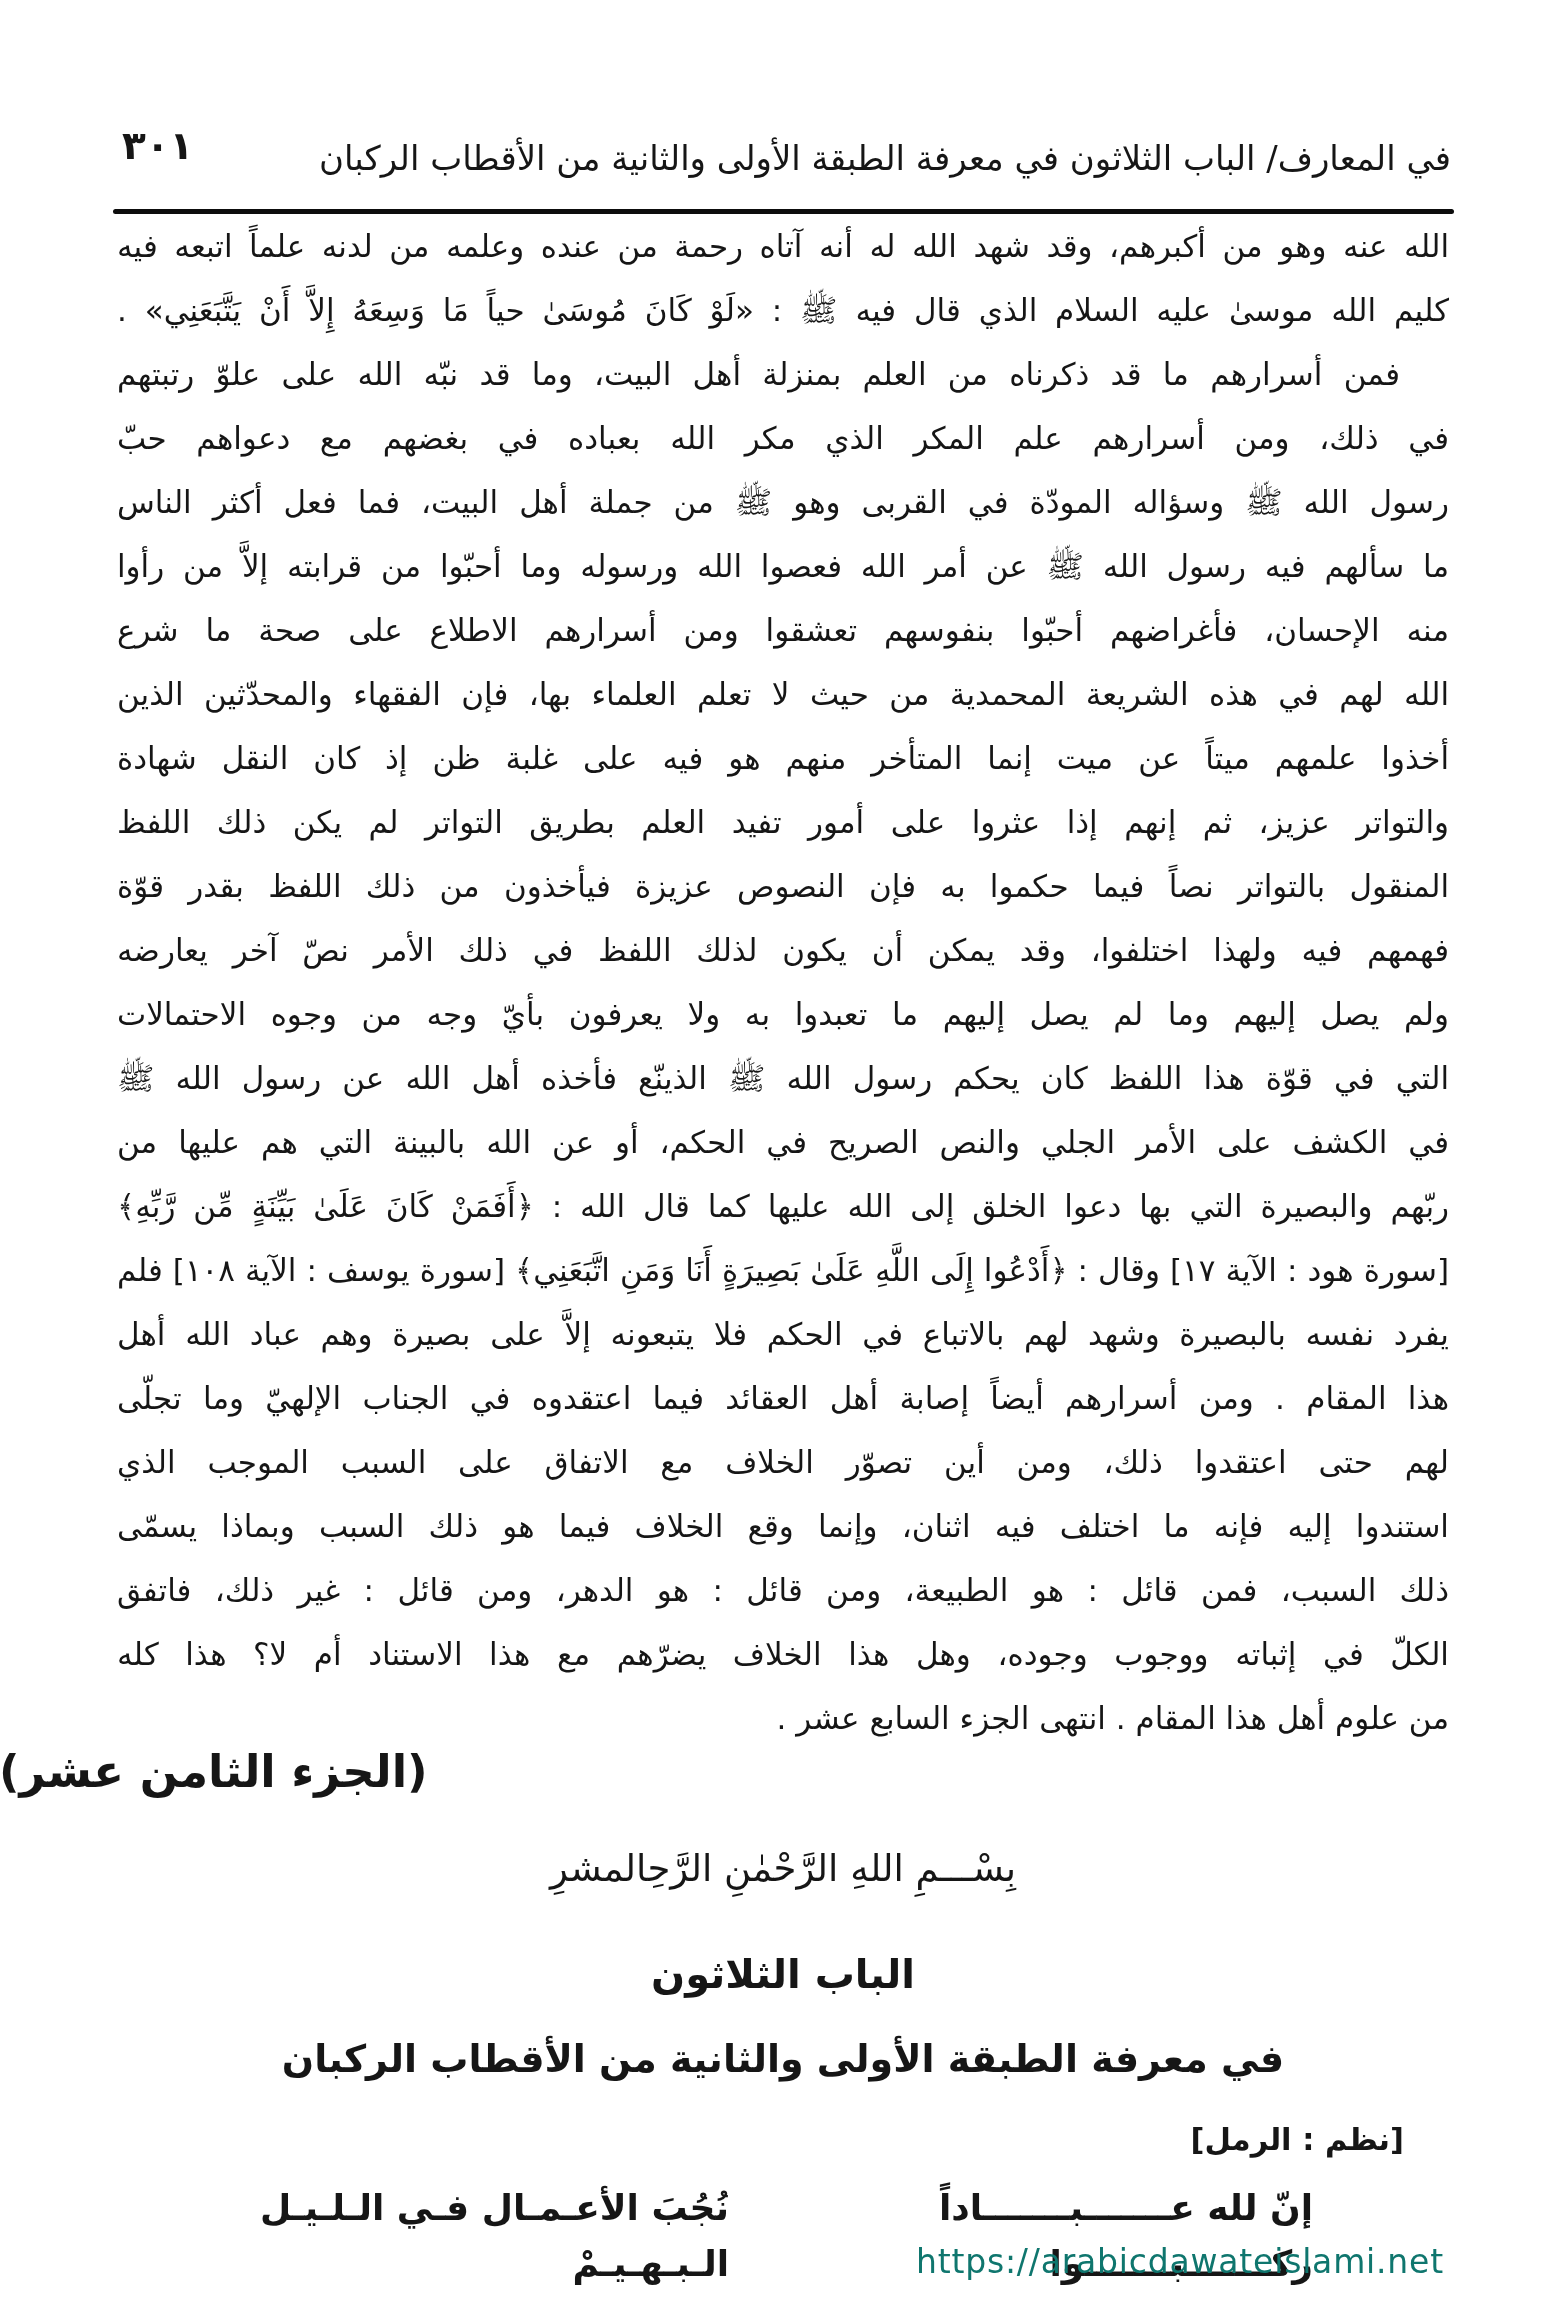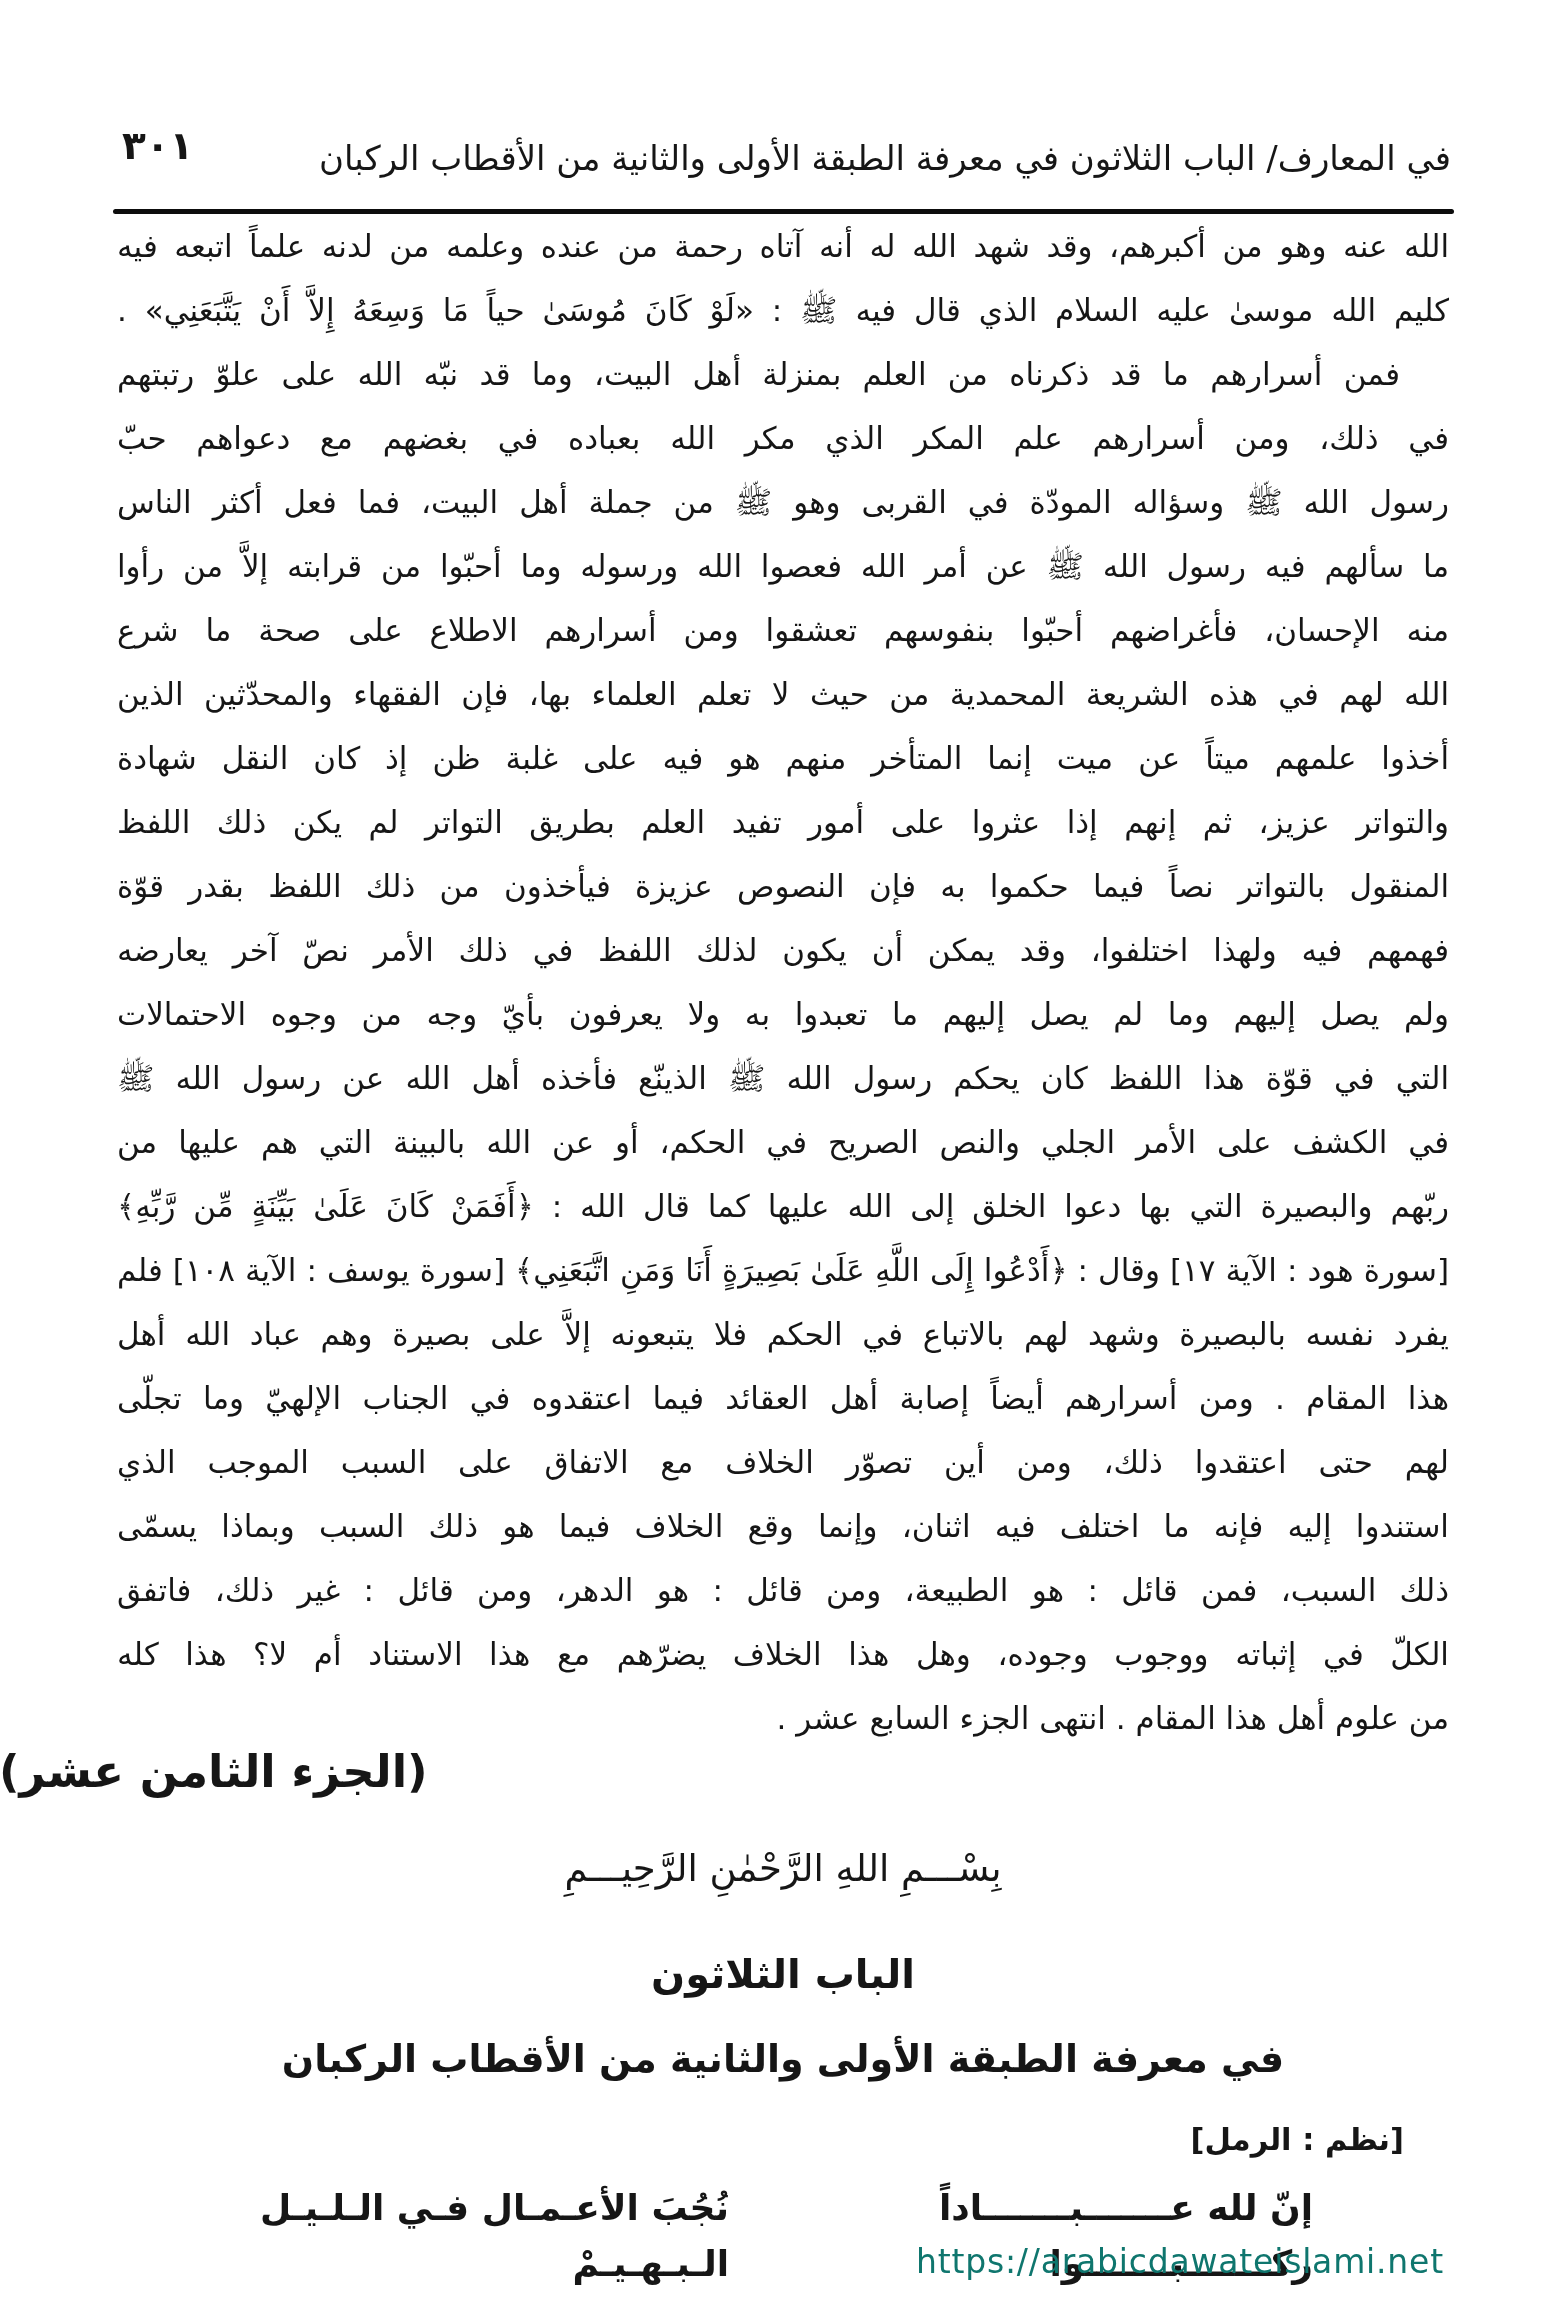--- a/index.html
+++ b/index.html
@@ -105,21 +105,21 @@
     <div class="line">يفرد نفسه بالبصيرة وشهد لهم بالاتباع في الحكم فلا يتبعونه إلاَّ على بصيرة وهم عباد الله أهل</div>
     <div class="line">هذا المقام . ومن أسرارهم أيضاً إصابة أهل العقائد فيما اعتقدوه في الجناب الإلهيّ وما تجلّى</div>
     <div class="line">لهم حتى اعتقدوا ذلك، ومن أين تصوّر الخلاف مع الاتفاق على السبب الموجب الذي</div>
     <div class="line">استندوا إليه فإنه ما اختلف فيه اثنان، وإنما وقع الخلاف فيما هو ذلك السبب وبماذا يسمّى</div>
     <div class="line">ذلك السبب، فمن قائل : هو الطبيعة، ومن قائل : هو الدهر، ومن قائل : غير ذلك، فاتفق</div>
     <div class="line">الكلّ في إثباته ووجوب وجوده، وهل هذا الخلاف يضرّهم مع هذا الاستناد أم لا؟ هذا كله</div>
     <div class="line partial">من علوم أهل هذا المقام . انتهى الجزء السابع عشر .</div>
   </div>
 
   <div class="part-heading">(الجزء الثامن عشر)</div>
-  <div class="basmala">بِسْـــمِ اللهِ الرَّحْمٰنِ الرَّحِيـــمِ</div>
+  <div class="basmala">بِسْـــمِ اللهِ الرَّحْمٰنِ الرَّحِالمشرِ</div>
   <div class="chapter-title">الباب الثلاثون</div>
   <div class="chapter-subtitle">في معرفة الطبقة الأولى والثانية من الأقطاب الركبان</div>
   <div class="meter-label">[نظم : الرمل]</div>
 
   <div class="verse-row">
     <span class="hemistich">إنّ لله عـــــــبـــــــاداً ركـــــــبـــــــوا</span>
     <span class="hemistich">نُجُبَ الأعـمـال فـي الـلـيـل الـبـهـيـمْ</span>
   </div>
 
   <div class="watermark">https://arabicdawateislami.net</div>

